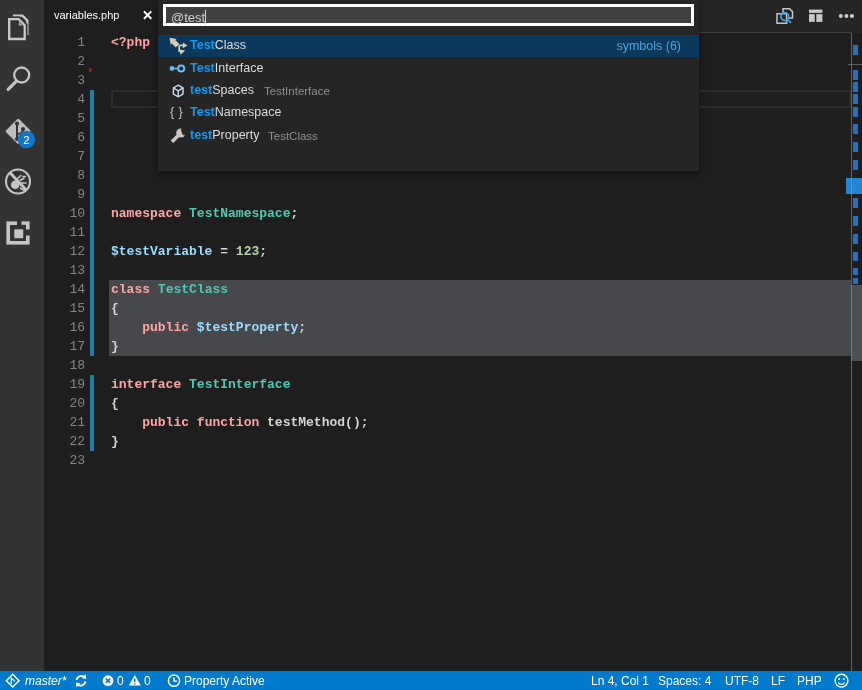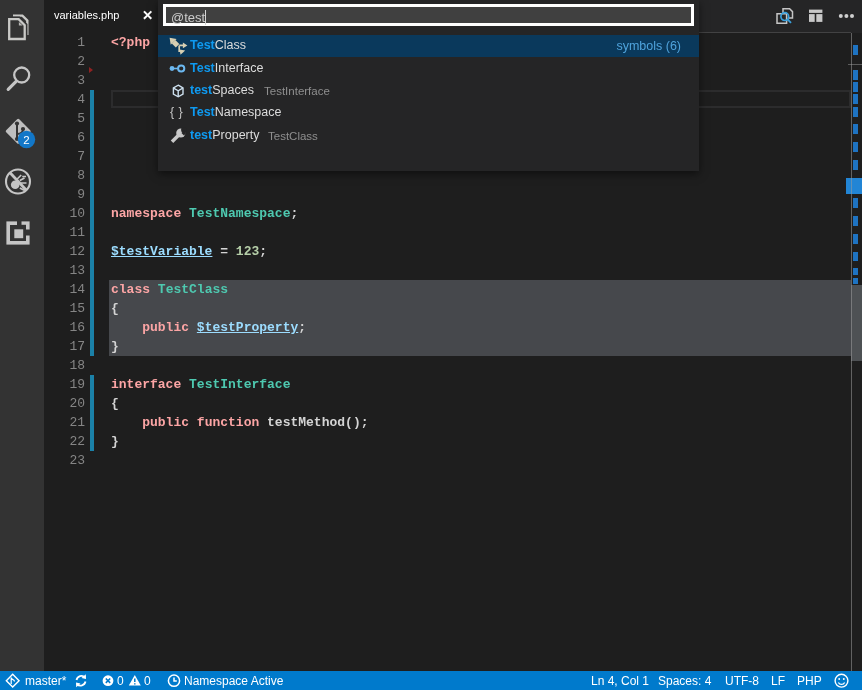--- a/index.html
+++ b/index.html
@@ -2,21 +2,21 @@
 <html><head>
 <meta charset="utf-8">
 <style>
   * { margin:0; padding:0; box-sizing:border-box; }
   html,body { width:862px; height:690px; background:#1e1e1e; overflow:hidden; }
   body { position:relative; font-family:"Liberation Sans", sans-serif; }
   .abs { position:absolute; }
   pre { font-family:"Liberation Mono", monospace; font-size:13px; line-height:19px; font-weight:700; color:#d4d4d4; }
   .kw { color:#fca5a5; }
   .ty { color:#4ec9b0; }
-  .vr { color:#9cdcfe;text-decoration:underline; }
+  .vr { color:#9cdcfe; }
   .nm { color:#b5cea8; }
 </style>
 </head>
 <body>
 
 <div class="abs" style="left:0;top:0;width:44px;height:671px;background:#333333;z-index:10;">
 <svg width="44" height="671" style="position:absolute;left:0;top:0;">
 
   <path d="M 13 15.6 L 22.4 15.6 L 27.3 20.4 L 27.3 35" stroke="#c9c9c7" stroke-width="2.4" fill="none"></path>
   <path d="M 9.2 19.2 L 18.6 19.2 L 24.7 25.2 L 24.7 39 L 9.2 39 Z" stroke="#333333" stroke-width="5.5" fill="none"></path>
@@ -227,22 +227,22 @@
     <path d="M 134.8 7.5 L 134.8 11 M 134.8 12.2 L 134.8 13.6" stroke="#007acc" stroke-width="1.5"></path>
 
     <circle cx="174" cy="9.7" r="5.6" stroke="#ffffff" stroke-width="1.5" fill="none"></circle>
     <path d="M 174 6.5 L 174 10 L 176.8 10" stroke="#ffffff" stroke-width="1.5" fill="none"></path>
 
     <circle cx="841.5" cy="9.7" r="6.4" stroke="#ffffff" stroke-width="1.4" fill="none"></circle>
     <circle cx="839.2" cy="8" r="0.95" fill="#ffffff"></circle>
     <circle cx="843.8" cy="8" r="0.95" fill="#ffffff"></circle>
     <path d="M 838.4 11.4 A 3.4 3.4 0 0 0 844.6 11.4" stroke="#ffffff" stroke-width="1.3" fill="none"></path>
   </svg>
-  <span class="abs" style="left:25px;top:3px;">master*</span>
+  <span class="abs" style="left:25px;top:3px;font-style:italic;">master*</span>
   <span class="abs" style="left:117px;top:3px;">0</span>
   <span class="abs" style="left:144px;top:3px;">0</span>
-  <span class="abs" style="left:184px;top:3px;">Namespace Active</span>
+  <span class="abs" style="left:184px;top:3px;">Property Active</span>
   <span class="abs" style="left:591px;top:3px;">Ln 4, Col 1</span>
   <span class="abs" style="left:658px;top:3px;">Spaces: 4</span>
   <span class="abs" style="left:725px;top:3px;">UTF-8</span>
   <span class="abs" style="left:771px;top:3px;">LF</span>
   <span class="abs" style="left:797px;top:3px;">PHP</span>
 </div>
 
 </body></html>

